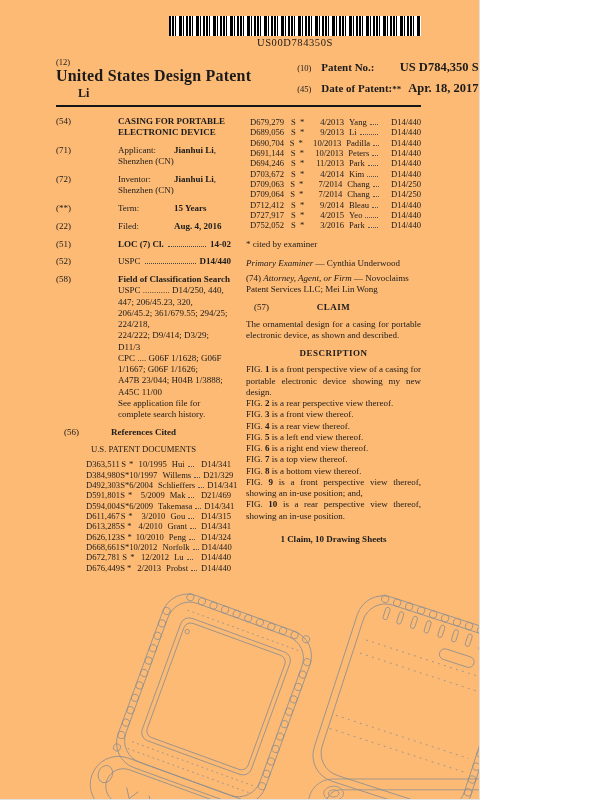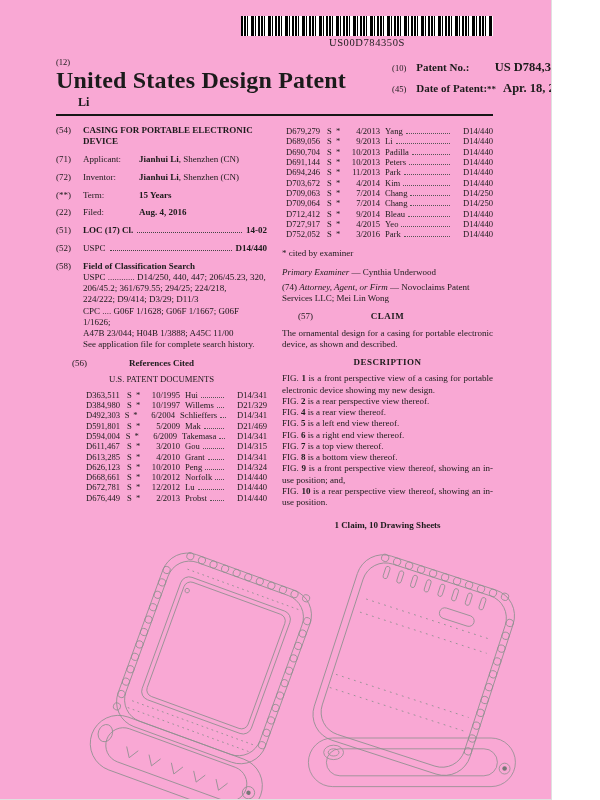--- a/index.html
+++ b/index.html
@@ -1,49 +1,49 @@
 <!DOCTYPE html>
 <html><head>
 <meta charset="utf-8">
 <style>
   html,body{margin:0;padding:0;background:#ffffff;}
-  .page{width:552px;height:800px;background:#f9a8d4;box-sizing:border-box;
+  .page{width:480px;height:800px;background:#fdba74;box-sizing:border-box;
         padding:16px 58px 0 56px;position:relative;overflow:hidden;
         font-family:"Liberation Serif","DejaVu Serif",serif;color:#1b1b1b;
         border-right:1px solid #e0e0e0;border-bottom:1px solid #e0e0e0;}
   .barcode-wrap{width:252px;margin-left:auto;margin-right:0;text-align:center;}
   .bars{height:20px;background:repeating-linear-gradient(90deg,
         #000 0 2px,#fff 2px 3px,#000 3px 5px,#fff 5px 6px,#000 6px 7px,
         #fff 7px 10px,#000 10px 13px,#fff 13px 14px,#000 14px 15px,#fff 15px 17px);}
   .barcode-text{font-size:10.5px;letter-spacing:.6px;margin-top:1px;}
   .header{display:flex;margin-top:9px;}
   .h-left{flex:1.18;}
   .h-right{flex:1;}
   .title-row{display:flex;align-items:baseline;flex-direction:column;}
   .knum{font-size:8.5px;margin-right:6px;white-space:nowrap;}
-  .title{font-size:24px;font-weight:bold;letter-spacing:.2px;white-space:nowrap;}
+  .title{font-size:16px;font-weight:bold;letter-spacing:.2px;white-space:nowrap;}
   .author{font-size:12px;font-weight:bold;margin-left:22px;margin-top:1px;}
   .h-row{display:flex;align-items:baseline;justify-content:space-between;margin-bottom:3px;margin-left:46px;}
   .h-labelgrp{white-space:nowrap;}
   .h-label{font-weight:bold;font-size:11px;}
   .h-val{font-weight:bold;font-size:12.5px;white-space:nowrap;}
   .stars{font-size:9px;font-weight:bold;margin-right:7px;}
   .rule{border-top:2.5px solid #161616;margin-top:4px;}
   .columns{display:flex;gap:15px;margin-top:9px;font-size:9px;line-height:1.25;}
   .col{flex:1;min-width:0;}
-  .field{display:flex;margin-bottom:6.5px;}
+  .field{display:flex;margin-bottom:6.5px;gap:35px;}
   .fnum{width:27px;flex-shrink:0;}
   .fbody{flex:1;min-width:0;}
   .bold{font-weight:bold;}
   .flabel{display:inline-block;min-width:56px;}
   .leaderrow{display:flex;align-items:baseline;}
   .leader{flex:1;border-bottom:1px dotted #444;margin:0 4px 2px;min-width:10px;}
   .tright{text-align:left;}
   .sechead{position:relative;text-align:center;margin:7px 0 5px;}
-  .secnum{position:absolute;left:16px;font-weight:normal;}
+  .secnum{position:absolute;left:8px;font-weight:normal;}
   .sp{letter-spacing:.5px;}
   .subhead{text-align:center;margin-bottom:5px;font-size:8.7px;}
   .reftable{margin-left:30px;font-size:8.6px;}
   .col-right .reftable{margin-left:4px;margin-top:1px;}
   .refrow{display:flex;align-items:baseline;line-height:1.2;}
   .rno{width:41px;white-space:nowrap;}
   .rkind{width:9px;}
   .rstar{width:9px;}
   .rdate{width:35px;text-align:right;margin-right:5px;white-space:nowrap;}
   .rname{white-space:nowrap;}
@@ -118,21 +118,21 @@
         <span class="fnum">(**)</span>
         <div class="fbody"><span class="flabel">Term:</span><b>15 Years</b></div>
       </div>
       <div class="field">
         <span class="fnum">(22)</span>
         <div class="fbody"><span class="flabel">Filed:</span><b>Aug. 4, 2016</b></div>
       </div>
       <div class="field">
         <span class="fnum">(51)</span>
         <div class="fbody leaderrow">
-            <b>LOC (17) Cl.</b>
+            <b>LOC (7) Cl.</b>
             <span class="leader"></span>
             <b>14-02</b>
           </div>
       </div>
       <div class="field">
         <span class="fnum">(52)</span>
         <div class="fbody">
           <div class="leaderrow">
               <span>USPC</span>
               <span class="leader"></span>
@@ -407,20 +407,23 @@
       <div class="figlist">
 
           <div class="figline">
             <span>FIG.</span> <b>1</b> <span>is a front perspective view of a casing for portable electronic device showing my new design.</span>
           </div>
 
           <div class="figline">
             <span>FIG.</span> <b>2</b> <span>is a rear perspective view thereof.</span>
           </div>
 
+          <div class="figline">
+            <span>FIG.</span> <b>3</b> <span>is a front view thereof.</span>
+          </div>
 
           <div class="figline">
             <span>FIG.</span> <b>4</b> <span>is a rear view thereof.</span>
           </div>
 
           <div class="figline">
             <span>FIG.</span> <b>5</b> <span>is a left end view thereof.</span>
           </div>
 
           <div class="figline">

